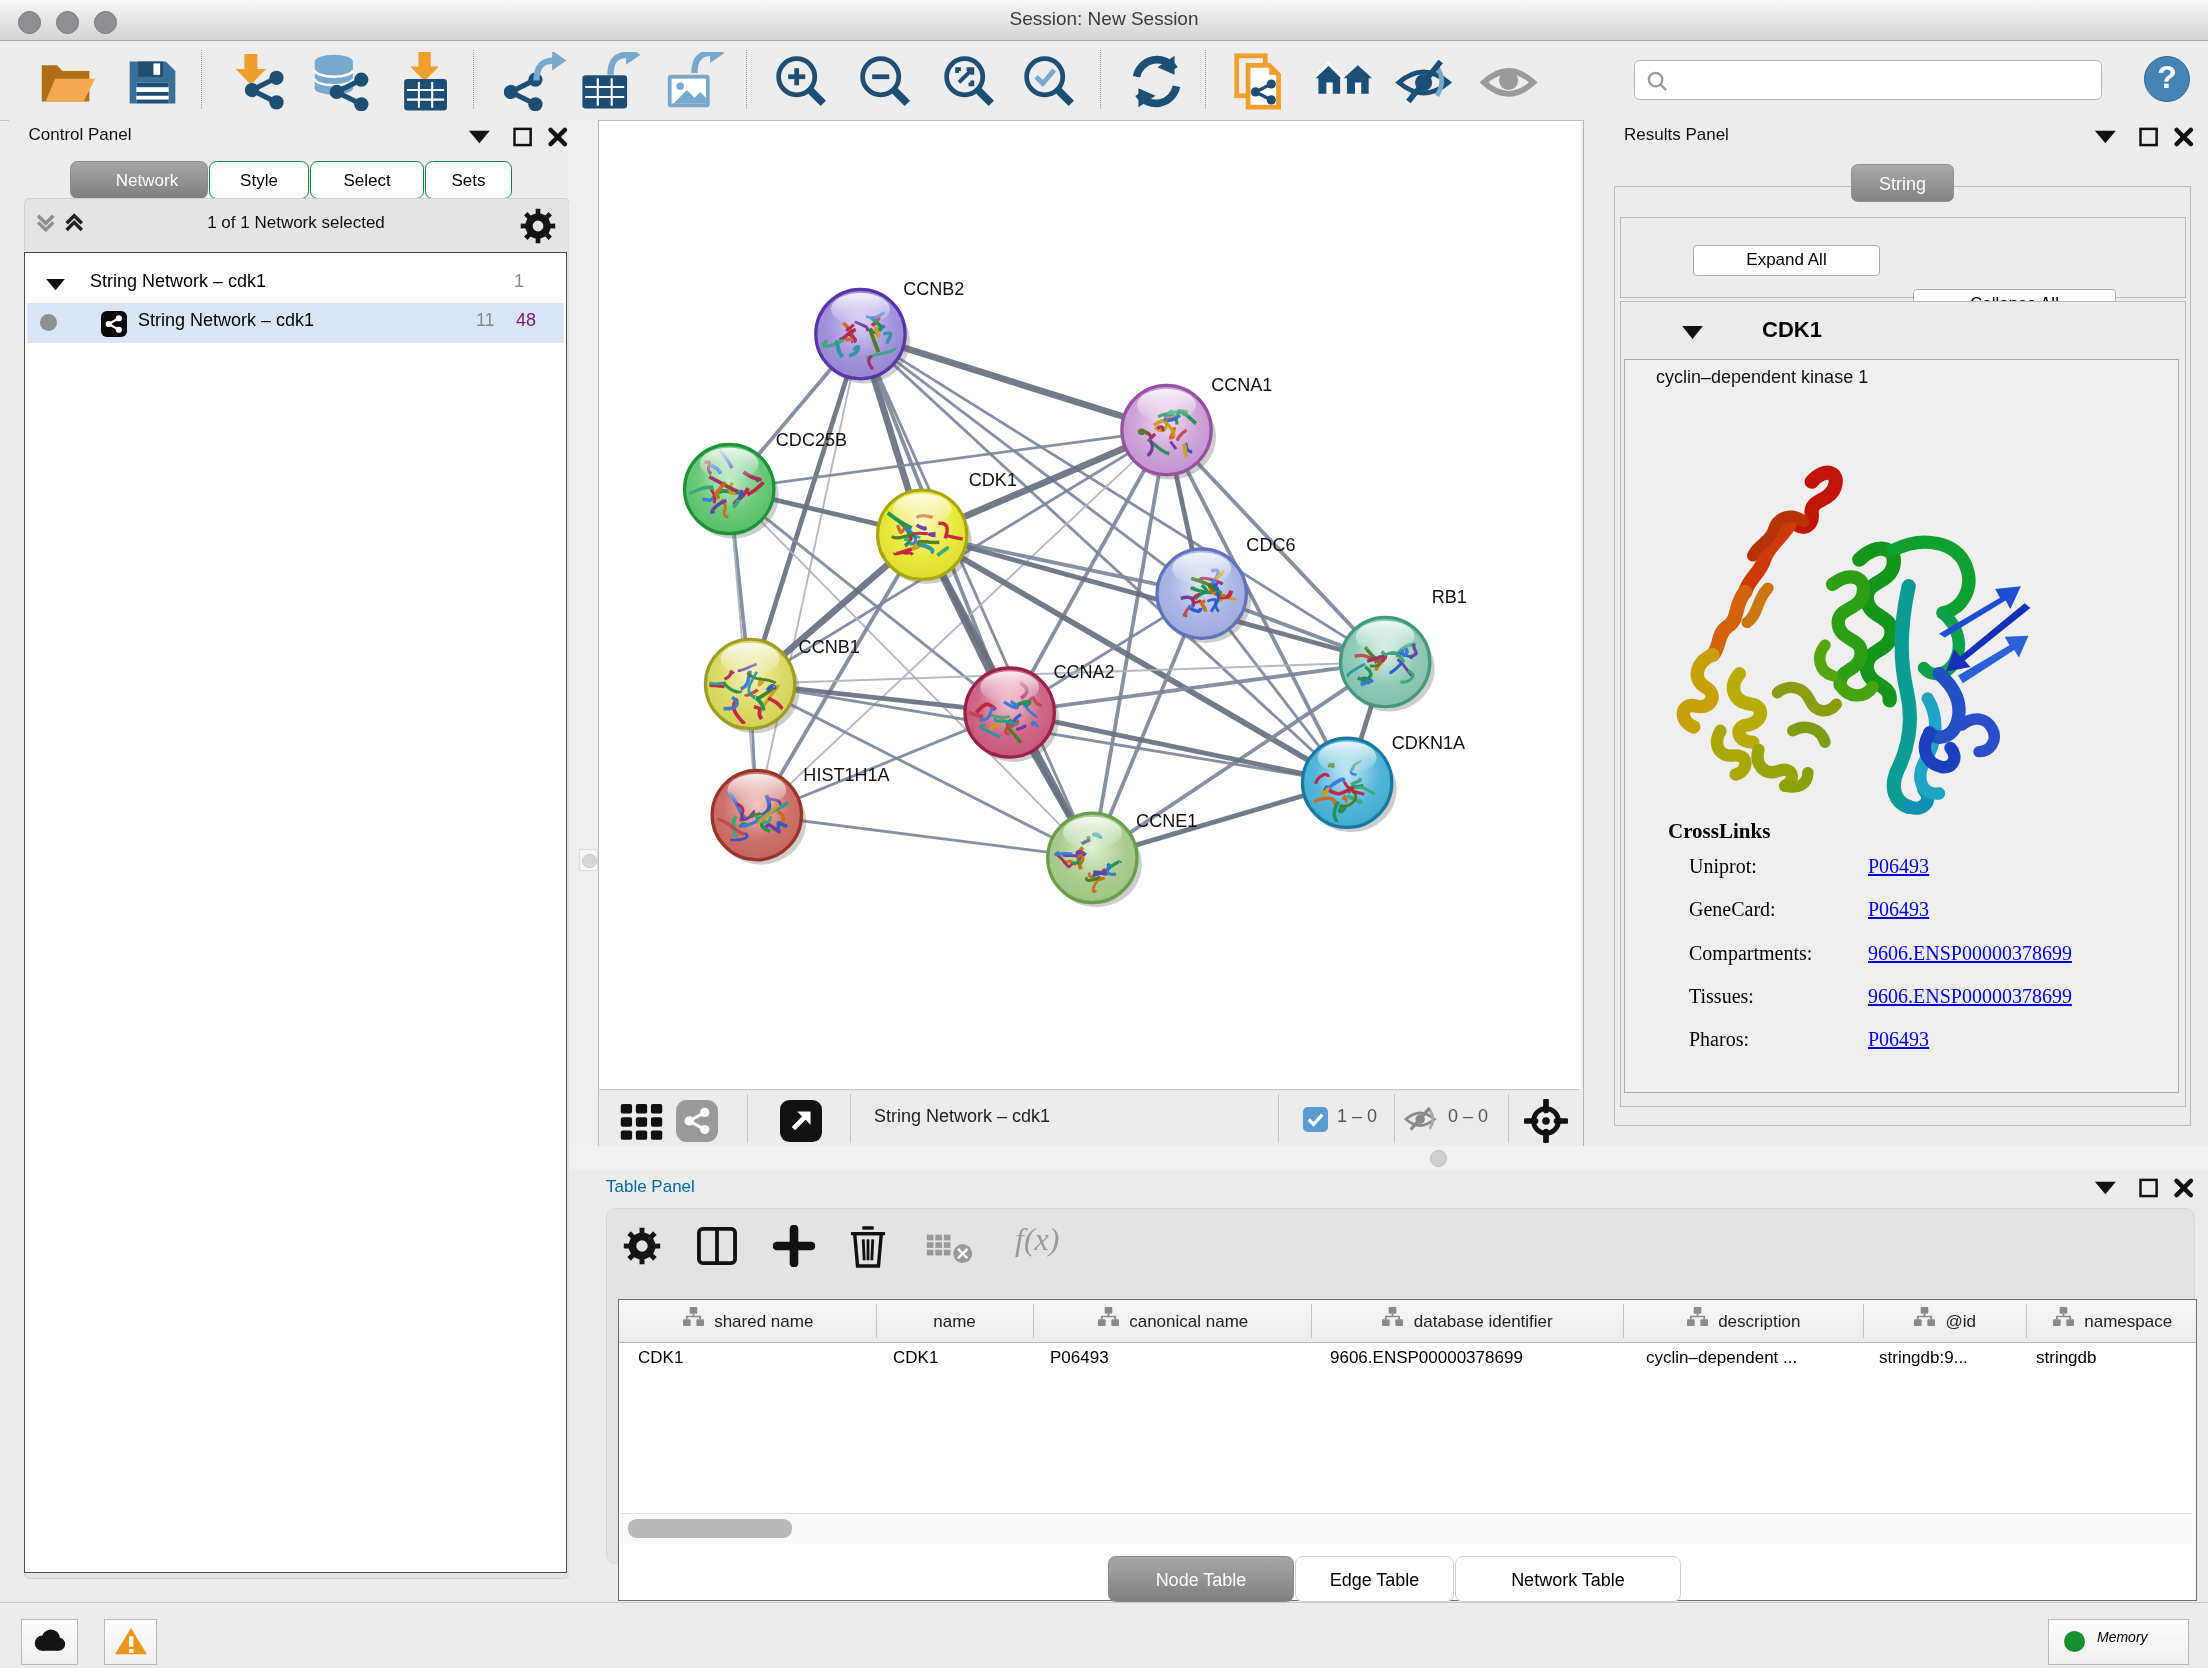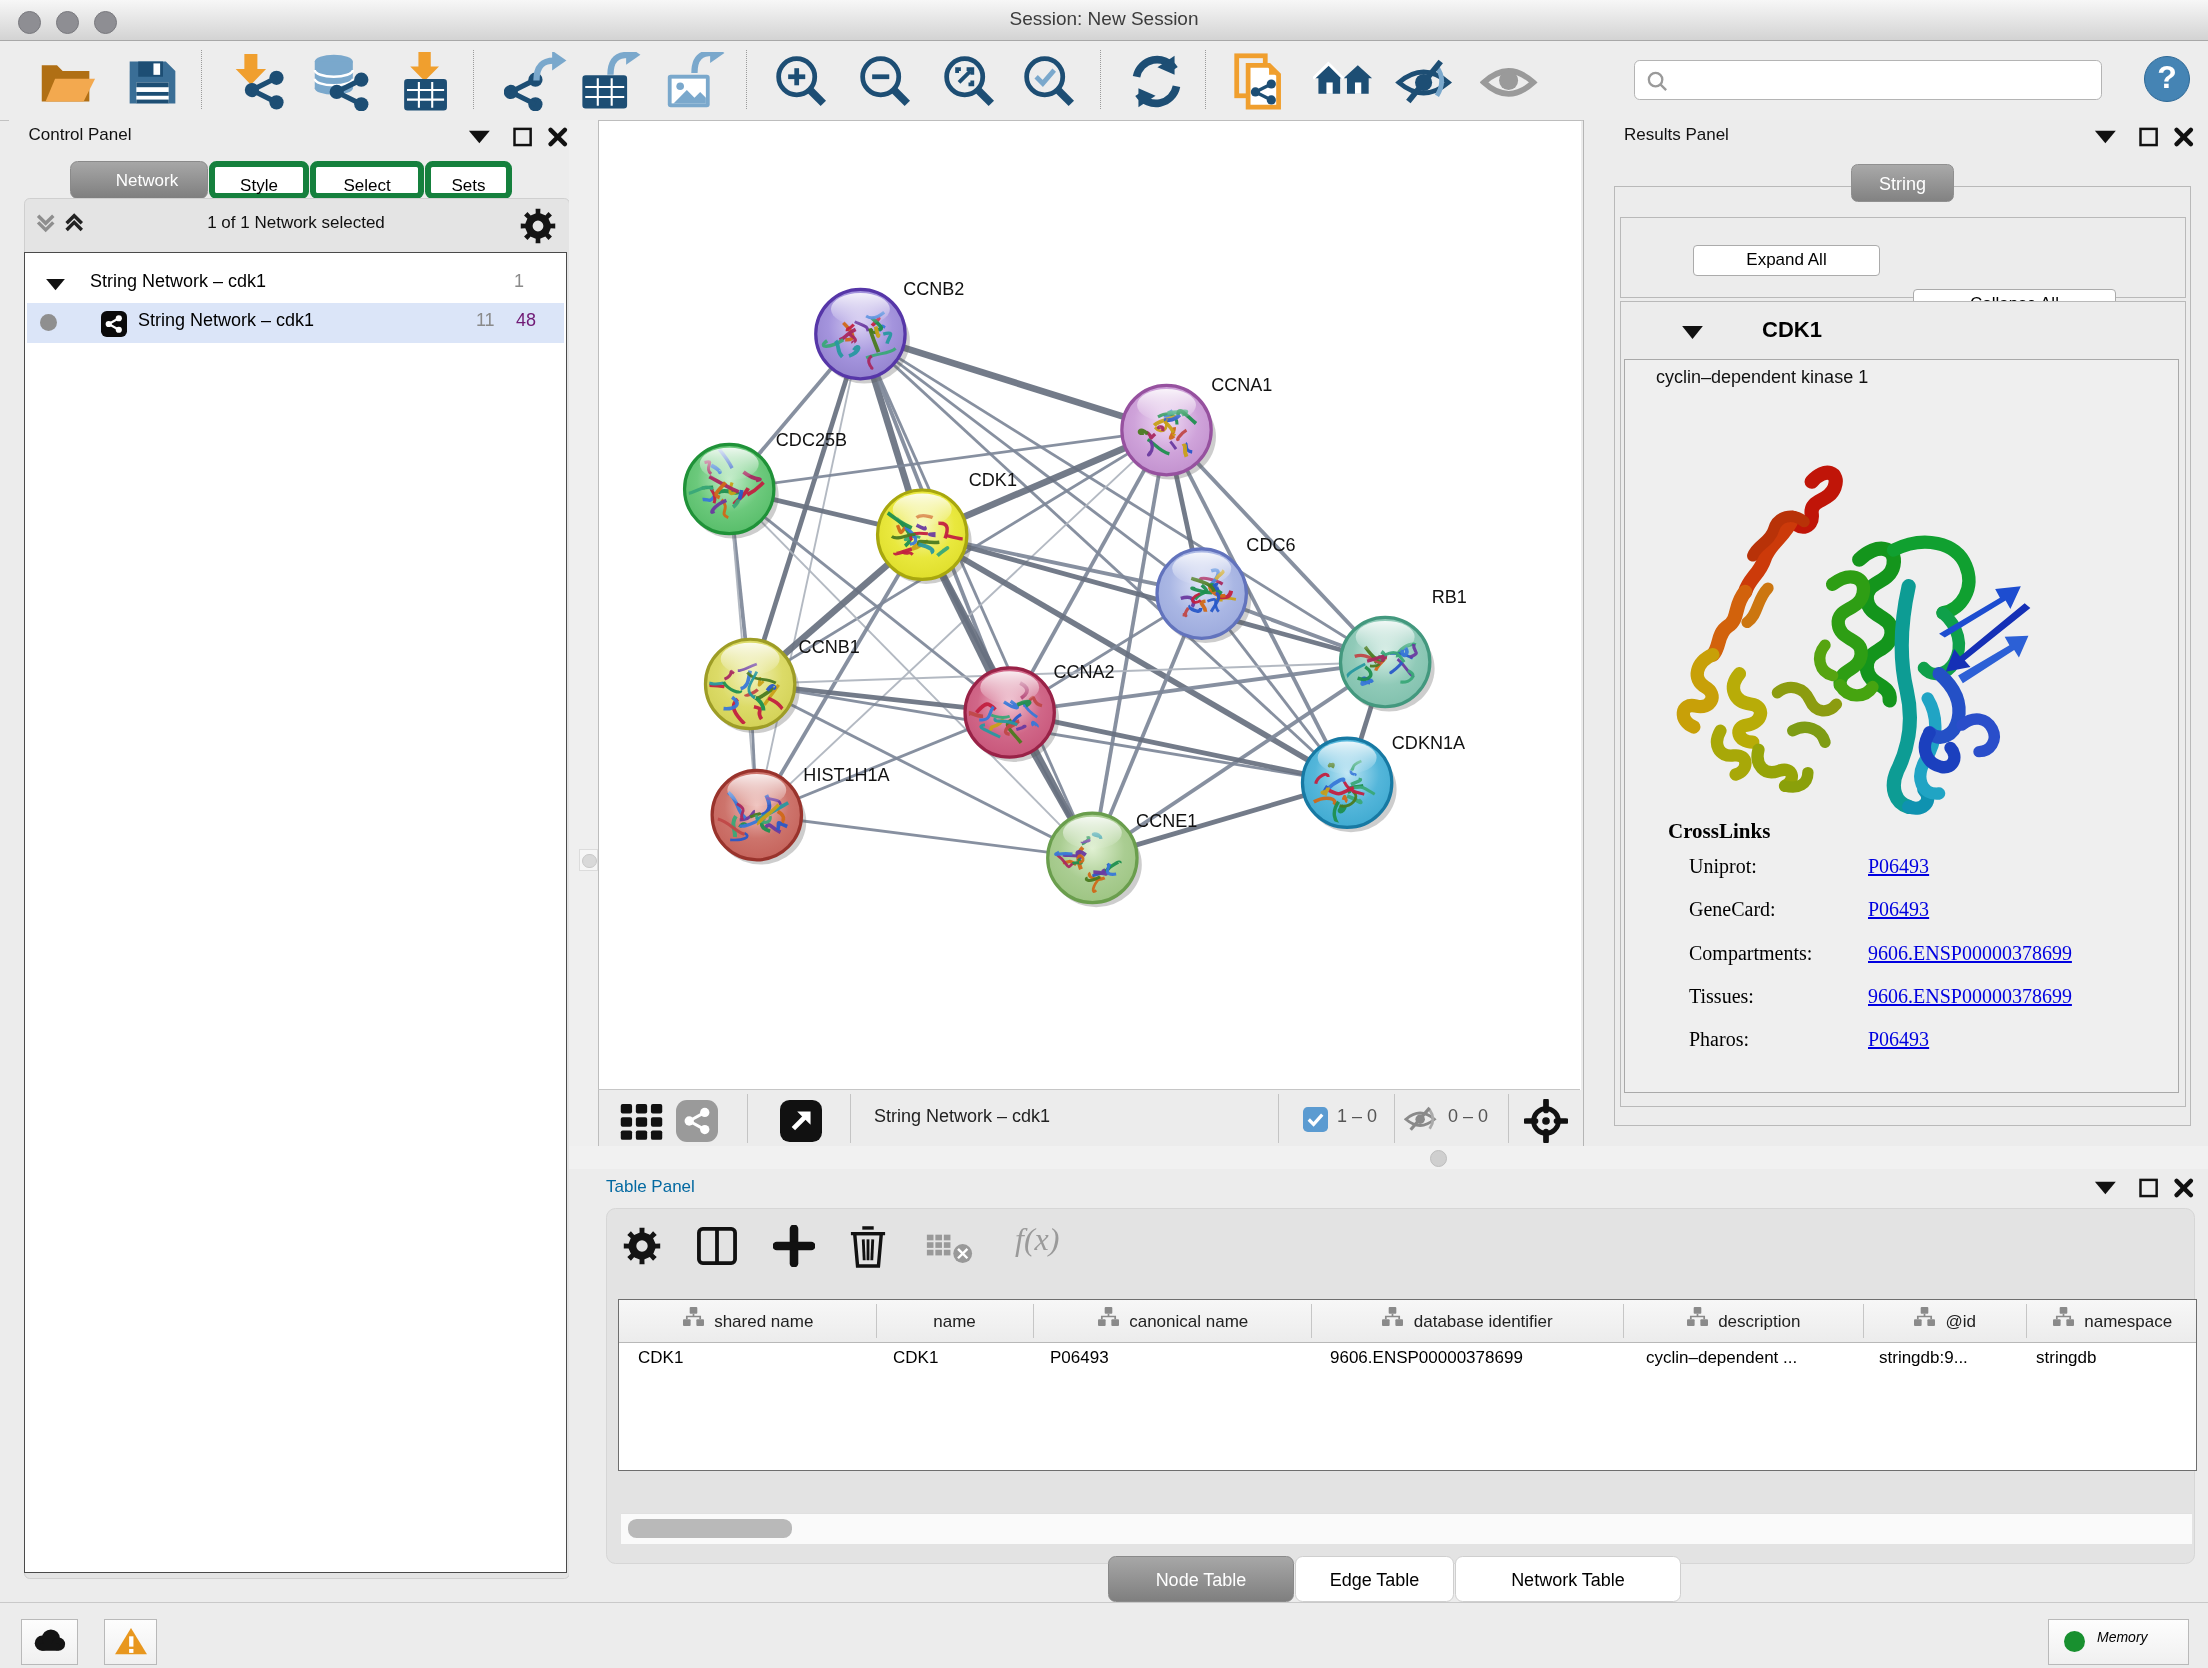--- a/index.html
+++ b/index.html
@@ -14,37 +14,37 @@
 .sep{top:9.5px;height:59px;width:0;border-left:1.9px dotted #9a9a9a;}
 
 #search{left:1634px;top:60px;width:466px;height:38px;background:#fff;border:1px solid #b4b4b4;border-radius:5.7px;}
 #search svg{position:absolute;left:9.5px;top:7.6px;}
 
 #cp{left:8.6px;top:120px;width:560px;height:1463px;background:#ececec;}
 #cpHead{left:28.5px;top:125px;font-size:17px;color:#111;}
 #canvas{left:598px;top:120px;width:982px;height:969px;background:#ffffff;border-left:1px solid #bdbdbd;border-top:1px solid #bdbdbd;}
 #rp{left:1583px;top:120px;width:626px;height:1031px;background:#ececec;border-left:1px solid #b5b5b5;}
 
-.tab{position:absolute;top:161px;height:38px;background:#fff;border:6px solid #15803d;border-radius:7.6px 7.6px 7.6px 7.6px;color:#000;font-size:17px;text-align:center;line-height:38px;box-sizing:border-box;}
+.tab{position:absolute;top:161px;height:38px;background:#fff;border:1px solid #15803d;border-radius:7.6px 7.6px 7.6px 7.6px;color:#000;font-size:17px;text-align:center;line-height:38px;box-sizing:border-box;}
 .tabsel{background:linear-gradient(#a7a7a7,#7f7f7f);color:#fff;border:1px solid #8a8a8a;padding-left:16px;}
 #cpbody{left:24px;top:198px;width:544px;height:1379px;background:#e4e4e4;border:1px solid #cfcfcf;border-radius:5.7px;}
 #cpbar{left:24px;top:198px;width:544px;height:54px;}
 #cplist{left:24px;top:252px;width:543px;height:1321px;background:#fff;border:1.9px solid #4a4a4a;box-sizing:border-box;}
 .row1{left:1.9px;top:14.3px;width:537px;height:34px;}
 .row2{left:1.9px;top:50px;width:537px;height:40px;background:#dbe5f8;}
 
 #netbar{left:598px;top:1089px;width:982px;height:57px;background:#ececec;border-left:1px solid #bdbdbd;border-top:1px solid #c6c6c6;box-sizing:border-box;}
 .nsep{position:absolute;top:3.8px;height:49px;width:0;border-left:1px solid #c4c4c4;}
 
 #splitter{left:569px;top:1146px;width:1640px;height:23px;background:#f1f1f1;}
 #tp{left:569px;top:1169px;width:1640px;height:433px;background:#ececec;}
 #tpHead{left:606px;top:1177px;font-size:17px;color:#0369a1;}
 #tbox{left:606px;top:1208px;width:1587px;height:354px;background:#e3e3e3;border:1px solid #d6d6d6;border-radius:9.5px;}
 #ttools{left:623px;top:1219px;height:49px;}
-#ttable{left:618px;top:1299px;width:1579px;height:172px;background:#fff;border:1.9px solid #6e6e6e;box-sizing:border-box;}
+#ttable{left:618px;top:1299px;width:1579px;height:302px;background:#fff;border:1.9px solid #6e6e6e;box-sizing:border-box;}
 #thead{left:0;top:0;width:100%;height:42px;background:linear-gradient(#f7f7f7,#ececec);border-bottom:1px solid #b8b8b8;}
 .th{position:absolute;top:0;height:42px;font-size:17px;color:#222;}
 .colline{position:absolute;top:3.8px;height:34px;width:0;border-left:1px solid #c6c6c6;}
 .td{position:absolute;top:48px;font-size:17px;color:#000;}
 #hscroll{left:1.9px;top:213px;width:1571px;height:29.5px;background:#fafafa;border-top:1px solid #e0e0e0;}
 #hthumb{left:7.6px;top:4.8px;width:164px;height:19px;background:#b9b9b9;border-radius:8.6px;}
 
 .btab{position:absolute;top:1556px;height:46px;background:#fff;border:1px solid #cfcfcf;border-radius:7.6px;color:#000;font-size:18px;text-align:center;line-height:46px;box-sizing:border-box;}
 .btabsel{background:linear-gradient(#a7a7a7,#7f7f7f);color:#fff;border:1px solid #8a8a8a;}
 

